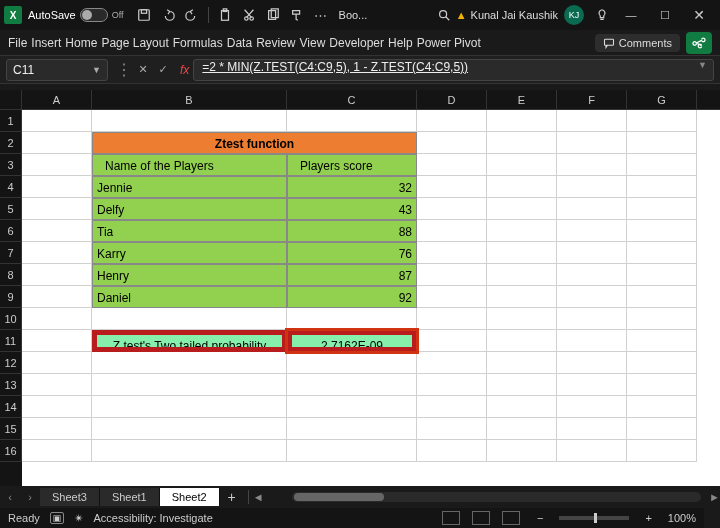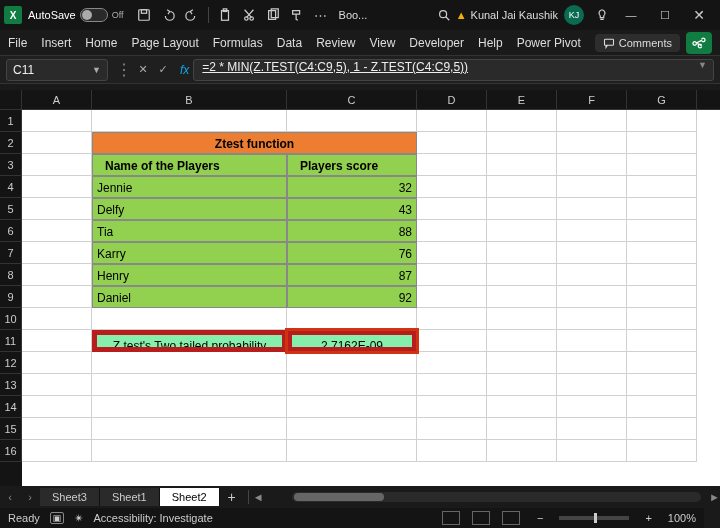--- a/index.html
+++ b/index.html
@@ -15,54 +15,54 @@
   .tb-icon svg { width: 14px; height: 14px; }
   .tb-sep { width: 1px; height: 16px; background: #444; margin: 0 4px; }
   .doc-title { margin-left: 6px; color: #ddd; font-size: 11px; }
   .sp { flex: 1; }
   .warn { color: #f2b300; margin-right: 4px; }
   .avatar { width: 20px; height: 20px; border-radius: 50%; background: #0a6b50; color: #fff; font-size: 9px; display: flex; align-items: center; justify-content: center; margin: 0 6px; }
   .winbtn { width: 34px; height: 28px; display: flex; align-items: center; justify-content: center; color: #ccc; font-size: 11px; }
   .winbtn.close { font-size: 14px; }
 
   
-  .ribbon { height: 26px; background: #1a1a1a; display: flex; align-items: center; padding: 0 8px; font-size: 12px; gap: 14px; border-bottom: 1px solid #333; }
+  .ribbon { height: 26px; background: #1a1a1a; display: flex; align-items: center; padding: 0 8px; font-size: 12px; gap: 4px; border-bottom: 1px solid #333; }
   .ribbon span { color: #ddd; cursor: default; }
   .ribbon-right { margin-left: auto; display: flex; align-items: center; gap: 6px; }
   .comments-btn { background: #2d2d2d; border-radius: 4px; padding: 3px 8px; display: flex; align-items: center; gap: 4px; font-size: 11px; color:#ddd; }
   .share-btn { width: 26px; height: 22px; background: #107c41; border-radius: 4px; display:flex;align-items:center;justify-content:center; }
 
   
   .fbar { height: 28px; background: #1f1f1f; display: flex; align-items: center; border-bottom: 1px solid #333; }
   .namebox { width: 102px; height: 22px; margin: 0 4px 0 6px; background: #2a2a2a; border: 1px solid #444; border-radius: 3px; display: flex; align-items: center; padding: 0 6px; font-size: 12px; color: #eee; }
   .namebox .chev { margin-left: auto; font-size: 9px; color: #aaa; }
   .fx-ctrl { display: flex; align-items: center; gap: 2px; margin: 0 4px; }
   .fx-btn { width: 18px; height: 18px; display:flex;align-items:center;justify-content:center; color:#aaa; font-size:11px; }
-  .fx-label { font-style: italic; font-size: 12px; color: #0ea5e9; margin: 0 4px; }
+  .fx-label { font-style: italic; font-size: 12px; color: #ef4444; margin: 0 4px; }
   .formula-input { flex: 1; height: 22px; background: #2a2a2a; border: 1px solid #444; border-radius: 3px; padding: 0 8px; font-size: 12px; color: #eee; display:flex; align-items:flex-start; margin-right:6px; position:relative;text-decoration:underline;}
   .formula-input .chev { position:absolute; right:6px; font-size:9px; color:#888;}
 
   
   .sheet-wrap { position: absolute; top: 90px; left: 0; right: 0; bottom: 42px; background: #fff; color: #000; }
   .col-headers { display: flex; height: 20px; background: #141414; color: #ccc; font-size: 11px; border-bottom:1px solid #333;}
   .corner { width: 22px; border-right: 1px solid #333; background:#141414;}
   .col-h { text-align: center; line-height: 20px; border-right: 1px solid #333; }
   .col-A { width: 70px; } .col-B { width: 195px; } .col-C { width: 130px; }
   .col-D, .col-E, .col-F, .col-G { width: 70px; }
 
   .grid-body { position:absolute; top:20px; left:0; right:0; bottom:0; overflow:hidden; display:flex;}
   .row-headers { width: 22px; background: #141414; color: #ccc; font-size: 11px; }
   .row-h { height: 22px; line-height: 22px; text-align: center; border-bottom: 1px solid #333; border-right:1px solid #333;}
   .cells { flex:1; position:relative; background:#fff; }
   .row { display:flex; height:22px; }
   .cell { border-right: 1px solid #d0d0d0; border-bottom: 1px solid #d0d0d0; font-size: 12px; padding: 0 4px; line-height: 22px; overflow:hidden; white-space:nowrap; }
   .cA{width:70px;} .cB{width:195px;} .cC{width:130px;} .cD,.cE,.cF,.cG{width:70px;}
 
   .hdr-merged { background:#ed7d31; font-weight:bold; text-align:center; border:1px solid #888; }
-  .sub-hdr { background:#92d050; font-weight:bold; border:1px solid #888;padding-left:12px; }
+  .sub-hdr { background:#92d050; font-weight:normal; border:1px solid #888;padding-left:12px; }
   .data-cell { background:#92d050; border:1px solid #888; }
   .num { text-align:right; }
   .orange { background:#86efac; border:5px solid #b91c1c;text-align:center; }
 
   .sel-outline { position:absolute; border:3px solid #d13212; pointer-events:none; }
 
   
   .tabstrip { position:absolute; bottom:20px; left:0; right:0; height:22px; background:#1a1a1a; display:flex; align-items:center; font-size:11px; }
   .nav-arrow { width:20px; text-align:center; color:#888; }
   .sheet-tab { padding: 3px 12px; background:#2a2a2a; color:#ccc; border-right:1px solid #111; }

